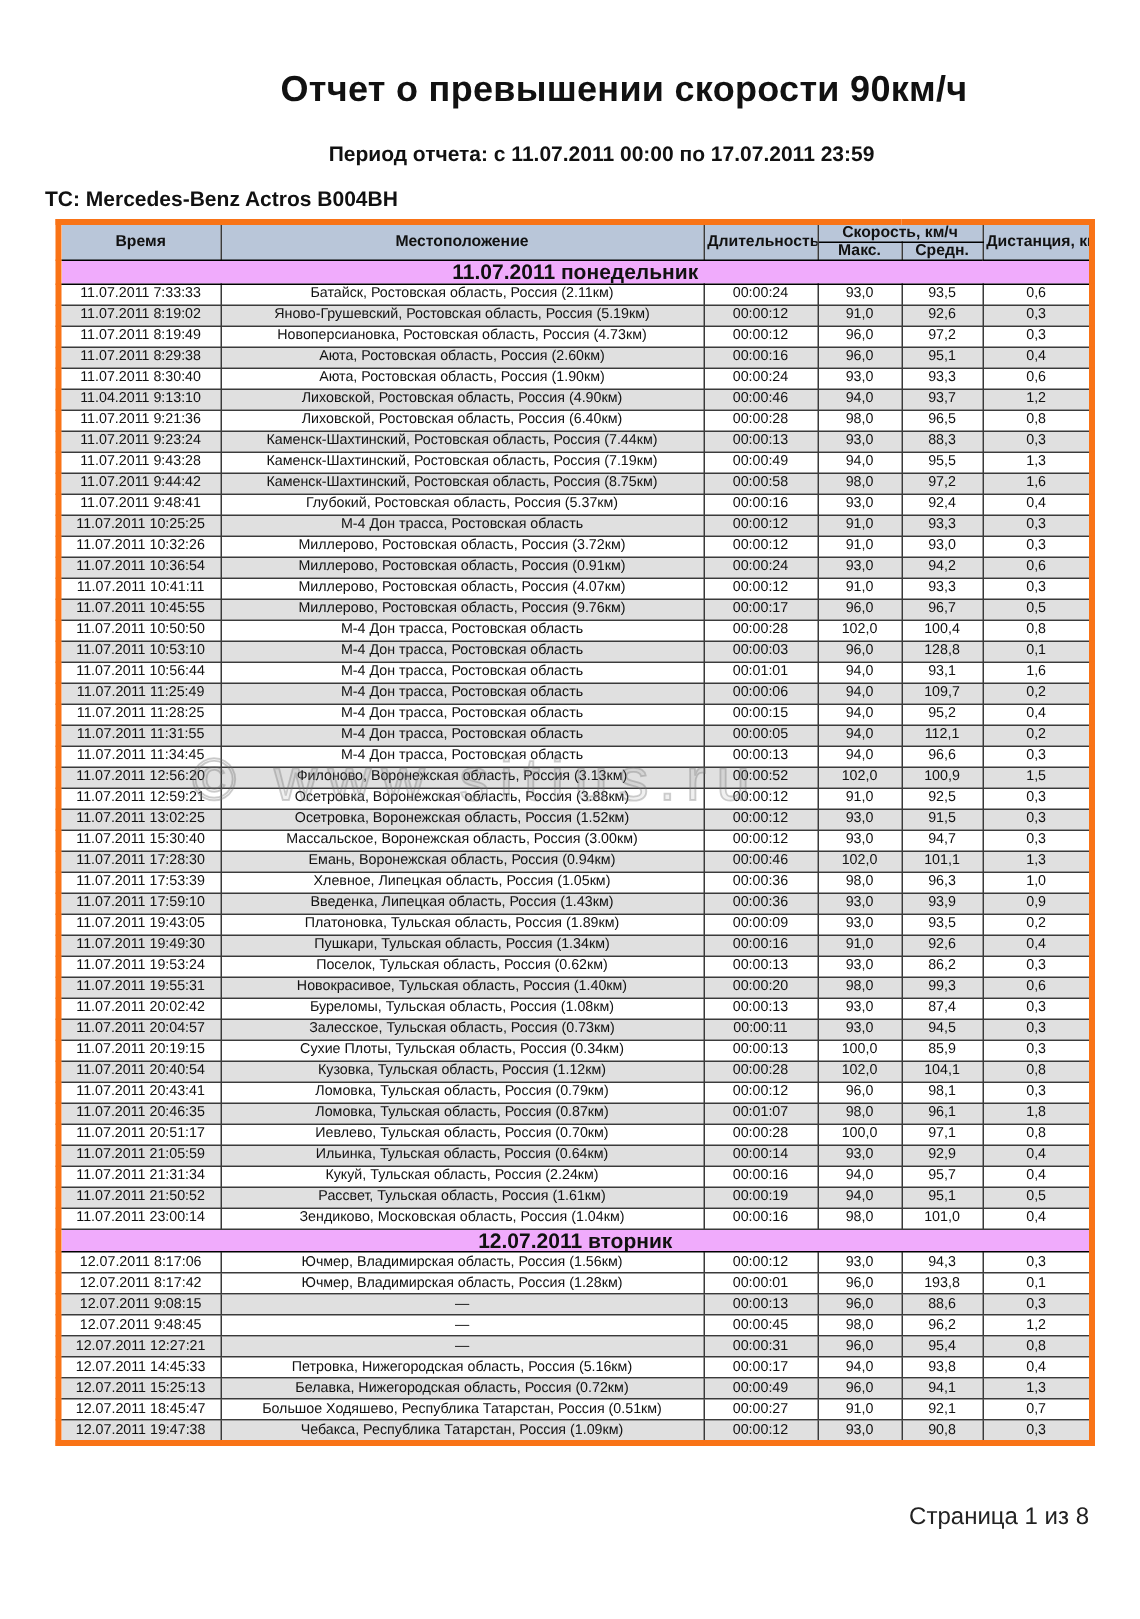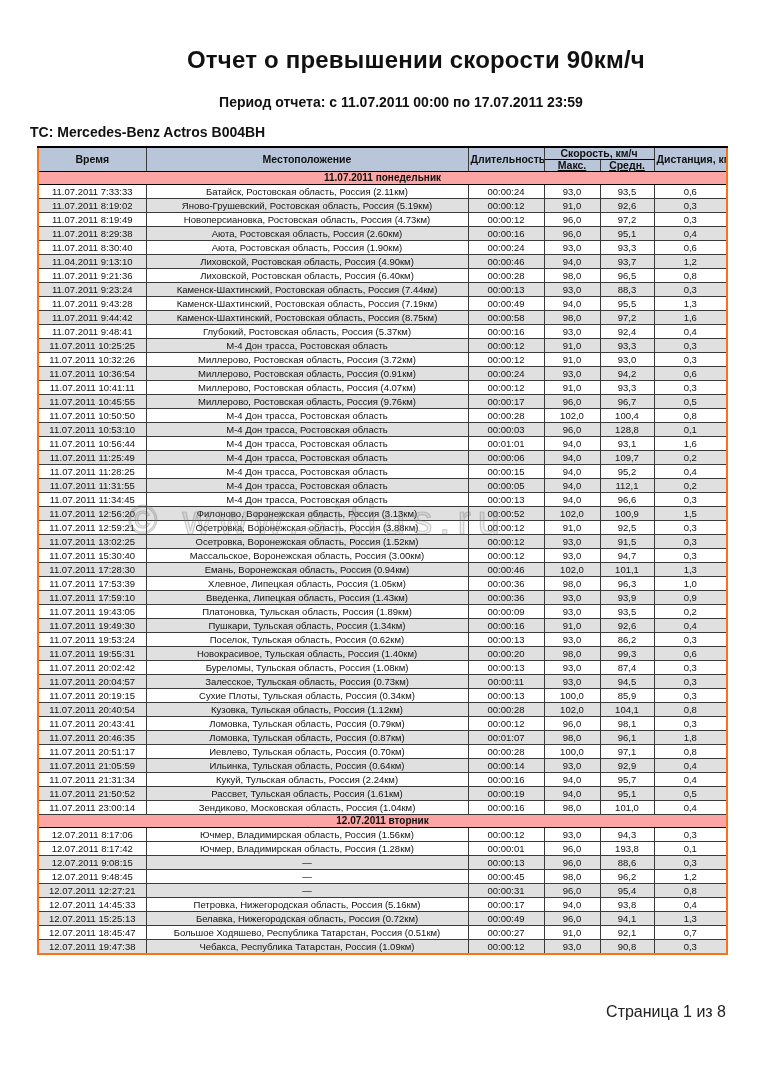--- a/index.html
+++ b/index.html
@@ -15,34 +15,34 @@
     position:absolute;top:94px;left:0;width:100%;text-align:center;
     font-size:14px;font-weight:bold;padding-left:21px;
   }
   .vehicle-line{
     position:absolute;top:124px;left:0;width:100%;text-align:left;
     font-size:14px;font-weight:bold;padding-left:30px;
   }
   table.report{
     position:absolute;left:37px;top:146px;width:689px;
     border-collapse:collapse;table-layout:fixed;
-    border:2px solid #f97316;
+    border:4px solid #f97316;
   }
   table.report th,table.report td{
     border:1px solid #3a3a3a;padding:0 2px;text-align:center;
     font-size:9.5px;line-height:1.05;overflow:hidden;white-space:nowrap;
   }
   table.report thead th{
     background:#b9c6d9;font-weight:bold;font-size:10.5px;height:11px;
     border-bottom:1px solid #000;border-top:2px solid #000;
   }
-  table.report thead tr:last-child th{border-top:1px solid #3a3a3a;text-decoration:underline;}
+  table.report thead tr:last-child th{border-top:1px solid #3a3a3a;}
   table.report tbody td{height:13px;background:#ffffff;}
   table.report tr.section-row td{
-    background:#fca5a5;font-weight:bold;font-size:10px;height:12px;
+    background:#f0abfc;font-weight:bold;font-size:14px;height:12px;
     border-top:1.5px solid #000;border-bottom:1.5px solid #000;
   }
   table.report tr.shaded td{background:#e0e0e0;}
   .watermark{
     position:absolute;left:128px;top:498px;width:520px;z-index:6;
     font-size:40px;font-weight:normal;letter-spacing:7px;white-space:nowrap;
     color:rgba(130,130,130,0.12);
     -webkit-text-stroke:1.2px rgba(110,110,110,0.32);
     pointer-events:none;
   }

